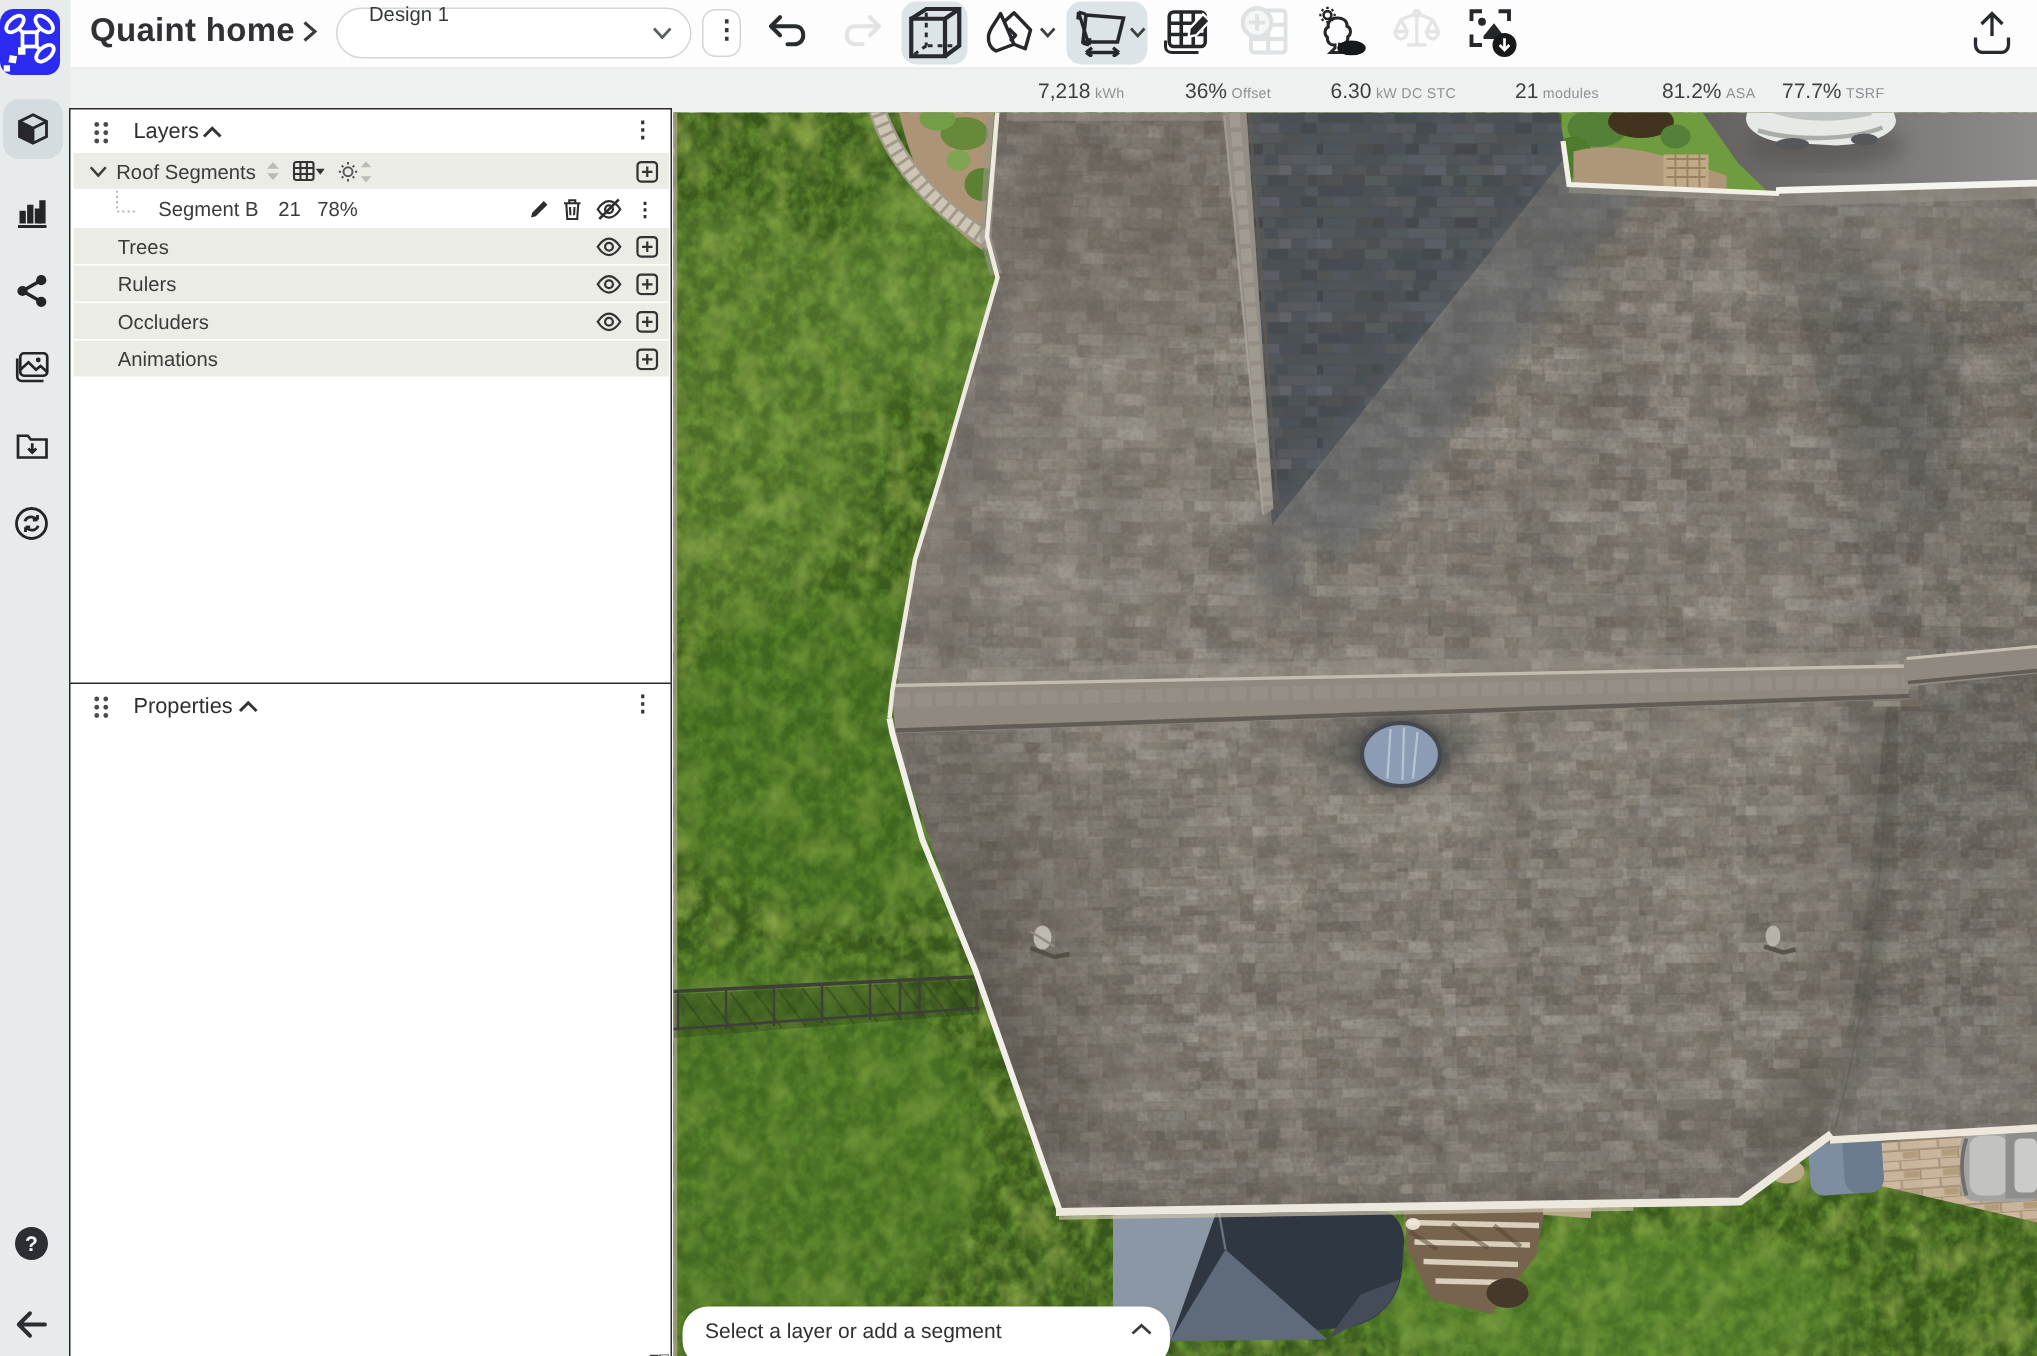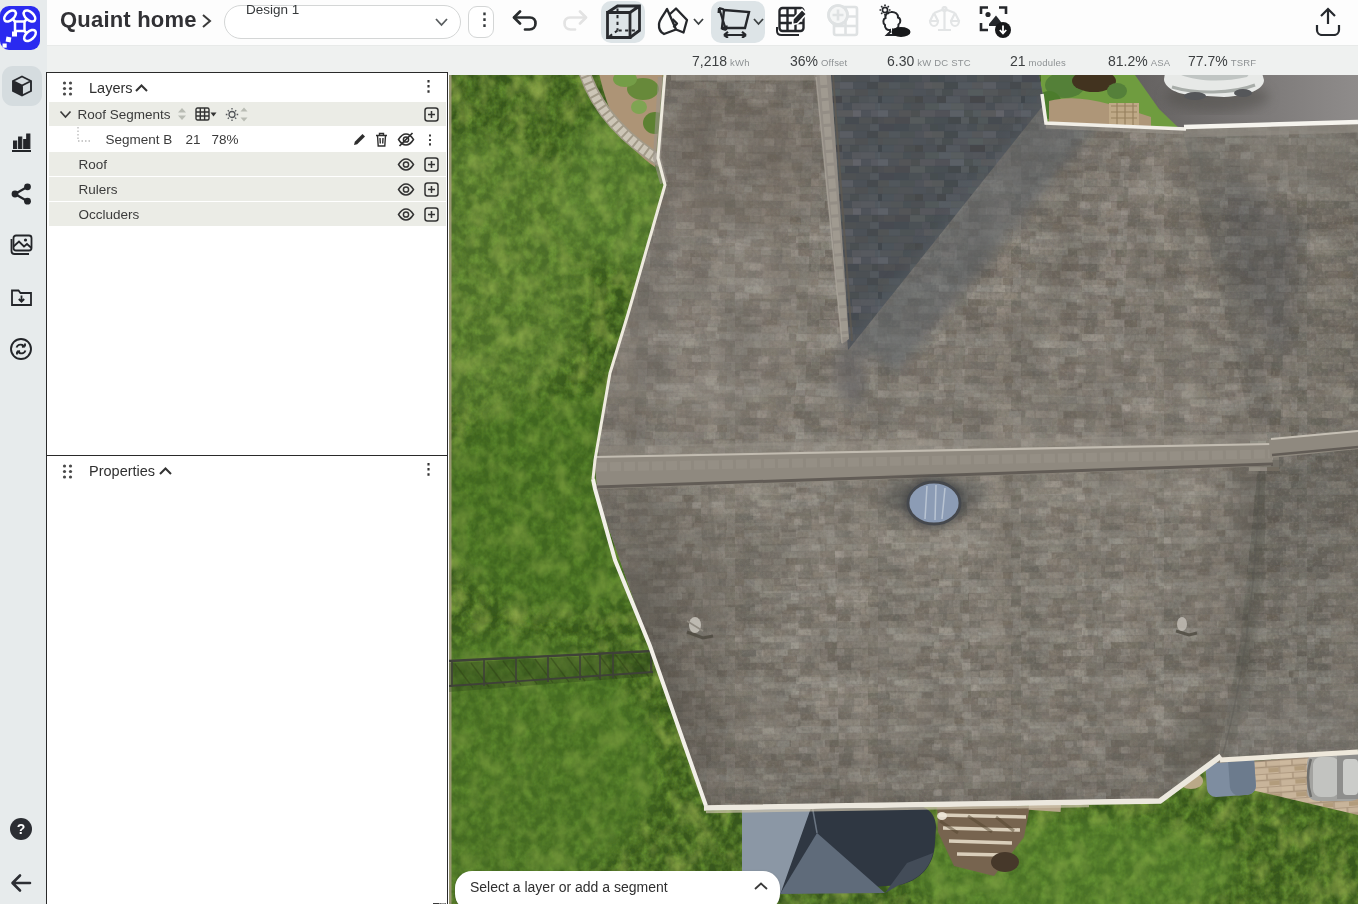--- a/index.html
+++ b/index.html
@@ -770,21 +770,21 @@
         <path d="M1,3.5 L12,3.5 M4.5,3.5 L4.5,1.5 L8.5,1.5 L8.5,3.5 M2.5,3.5 L3.2,14 L9.8,14 L10.5,3.5 M5,6 L5.3,11.5 M8,6 L7.7,11.5"></path>
       </svg>
     <svg class="ic" width="18" height="15" viewBox="0 0 18 15" fill="none" stroke="#2e2e2e" stroke-width="1.5" style="margin-right:9px;">
         <path d="M1.5,7.5 C4,3.5 7,2 9,2 C11,2 14,3.5 16.5,7.5 C14,11.5 11,13 9,13 C7,13 4,11.5 1.5,7.5 Z"></path>
         <circle cx="9" cy="7.5" r="2.6"></circle>
         <path d="M2.5,14 L15.5,1" stroke-width="1.7"></path>
       </svg>
     <span style="font-size:13px; font-weight:bold; color:#2e2e2e; margin-right:9px;">⋮</span>
   </div>
   <div class="row">
-    <span class="rowlab" style="margin-left:30px;">Roof</span>
+    <span class="rowlab" style="margin-left:30px;">Trees</span>
     <span style="flex:1"></span>
     <svg class="ic eye" width="18" height="13" viewBox="0 0 18 13" fill="none" stroke="#333" stroke-width="1.5" style="margin-right:9px;">
         <path d="M1.5,6.5 C4,2.5 7,1 9,1 C11,1 14,2.5 16.5,6.5 C14,10.5 11,12 9,12 C7,12 4,10.5 1.5,6.5 Z"></path>
         <circle cx="9" cy="6.5" r="2.6"></circle>
       </svg>
     <svg class="ic" width="15" height="15" viewBox="0 0 15 15" fill="none" stroke="#333" stroke-width="1.5" style="margin-right:7px;">
         <rect x="1" y="1" width="13" height="13" rx="2.5"></rect>
         <path d="M7.5,4 L7.5,11 M4,7.5 L11,7.5"></path>
       </svg>
   </div>
@@ -800,20 +800,28 @@
         <path d="M7.5,4 L7.5,11 M4,7.5 L11,7.5"></path>
       </svg>
   </div>
   <div class="row">
     <span class="rowlab" style="margin-left:30px;">Occluders</span>
     <span style="flex:1"></span>
     <svg class="ic eye" width="18" height="13" viewBox="0 0 18 13" fill="none" stroke="#333" stroke-width="1.5" style="margin-right:9px;">
         <path d="M1.5,6.5 C4,2.5 7,1 9,1 C11,1 14,2.5 16.5,6.5 C14,10.5 11,12 9,12 C7,12 4,10.5 1.5,6.5 Z"></path>
         <circle cx="9" cy="6.5" r="2.6"></circle>
       </svg>
+    <svg class="ic" width="15" height="15" viewBox="0 0 15 15" fill="none" stroke="#333" stroke-width="1.5" style="margin-right:7px;">
+        <rect x="1" y="1" width="13" height="13" rx="2.5"></rect>
+        <path d="M7.5,4 L7.5,11 M4,7.5 L11,7.5"></path>
+      </svg>
+  </div>
+  <div class="row">
+    <span class="rowlab" style="margin-left:30px;">Animations</span>
+    <span style="flex:1"></span>
     <svg class="ic" width="15" height="15" viewBox="0 0 15 15" fill="none" stroke="#333" stroke-width="1.5" style="margin-right:7px;">
         <rect x="1" y="1" width="13" height="13" rx="2.5"></rect>
         <path d="M7.5,4 L7.5,11 M4,7.5 L11,7.5"></path>
       </svg>
   </div>
 
   <svg class="ic" style="position:absolute; right:1px; bottom:1px;" width="13" height="13" viewBox="0 0 13 13">
       <rect x="0" y="0" width="13" height="13" fill="#fff"></rect>
       <rect x="0" y="0" width="6" height="6" fill="#3a3a3a"></rect>
       <rect x="7" y="7" width="6" height="6" fill="#3a3a3a"></rect>

